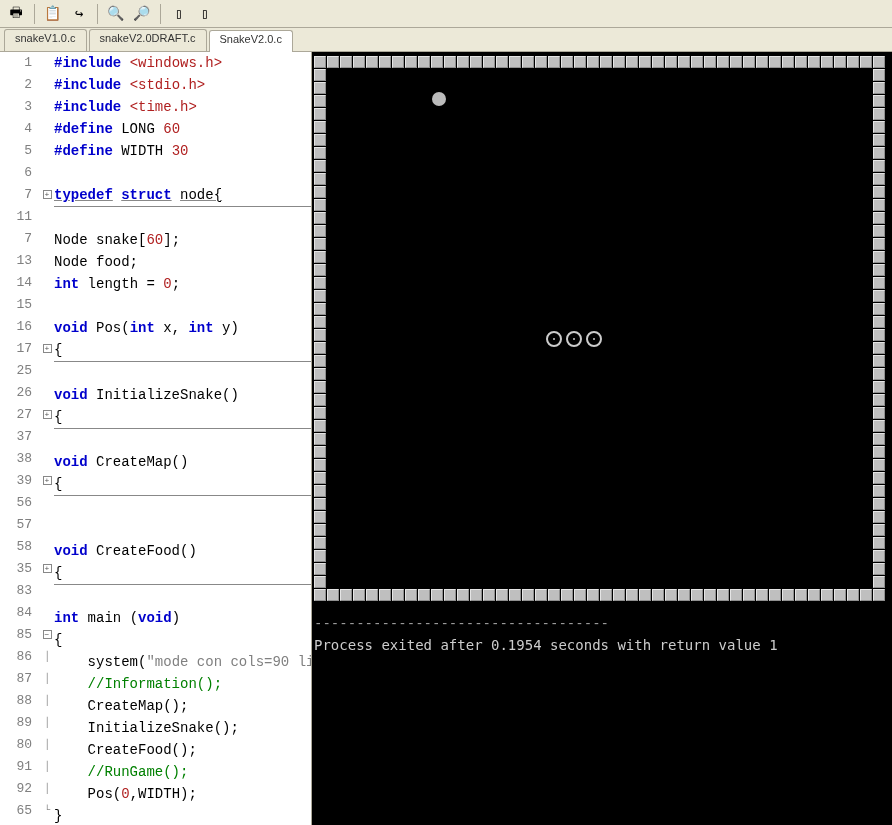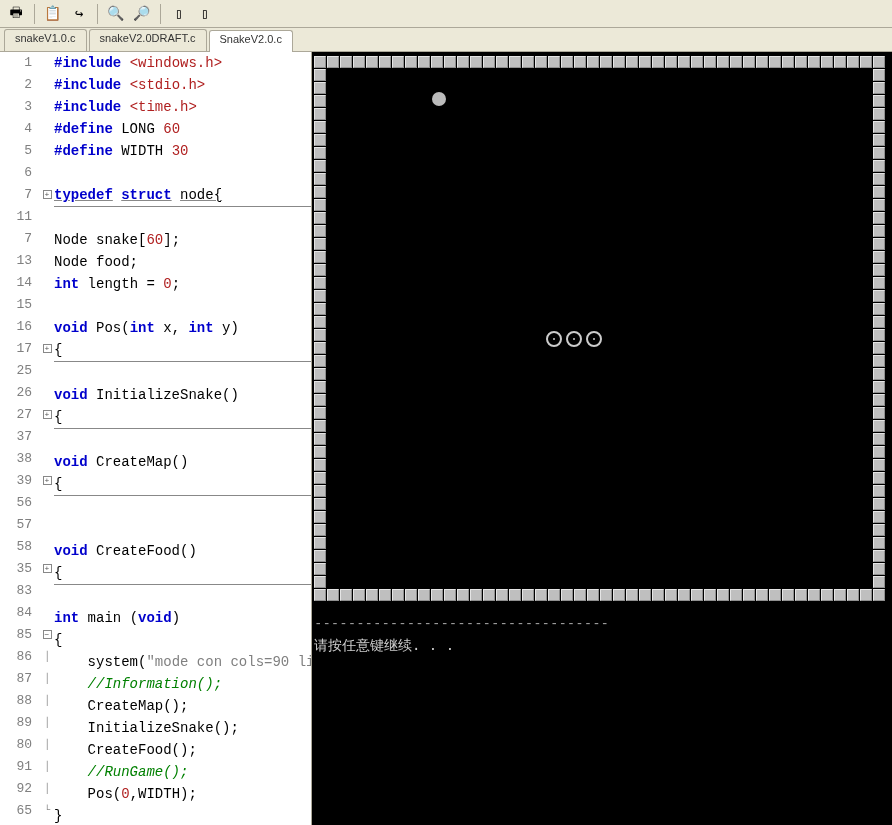--- a/index.html
+++ b/index.html
@@ -97,21 +97,21 @@
   font-size: 14px;
   line-height: 22px;
   white-space: pre;
   overflow: hidden;
 }
 .kw { color: #0000cc; font-weight: bold; }
 .dir { color: #0000cc; font-weight: bold; }
 .str { color: #b02020; }
 .strq { color: #808080; }
 .num { color: #b02020; }
-.cmt { color: #008000; font-style: italic; }
+.cmt { color: #008000; }
 .brace { color: #000; }
 .ul { text-decoration: underline; text-decoration-color: #888; }
 .foldline { border-bottom: 1px solid #888; display: inline-block; width: 100%; }
 
 .right-pane {
   flex: 1;
   background: #000;
   display: flex;
   flex-direction: column;
   overflow: hidden;
@@ -457,18 +457,18 @@
           <div class="wall-cell" style="left: 559px; top: 507px;"></div>
           <div class="wall-cell" style="left: 0px; top: 520px;"></div>
           <div class="wall-cell" style="left: 559px; top: 520px;"></div>
           <div class="food-dot" style="left: 118px; top: 36px;"></div>
           <div class="snake-seg" style="left: 232px; top: 275px;"></div>
           <div class="snake-seg" style="left: 252px; top: 275px;"></div>
           <div class="snake-seg" style="left: 272px; top: 275px;"></div>
         </div>
       <div style="position:absolute;top:560px;left:0;right:0;">
         <div class="console-text dashes">-----------------------------------</div>
-        <div class="console-text">请按任意键继续. . .</div>
+        <div class="console-text">Process exited after 0.1954 seconds with return value 1</div>
       </div>
     </div>
   </div>
 
 </div>
 
 </body></html>

